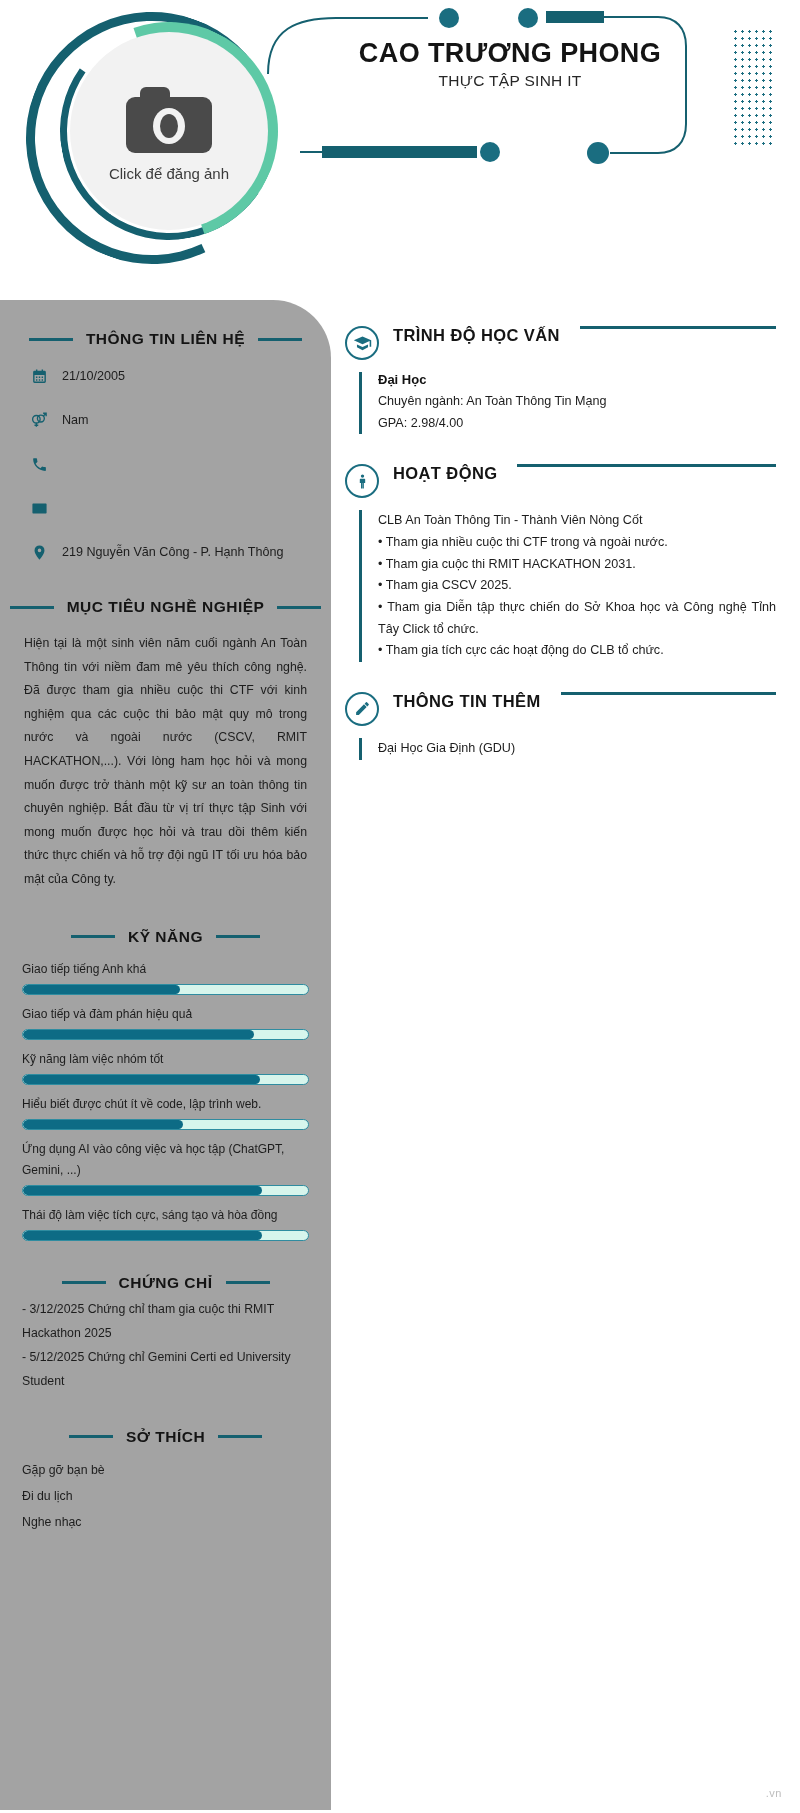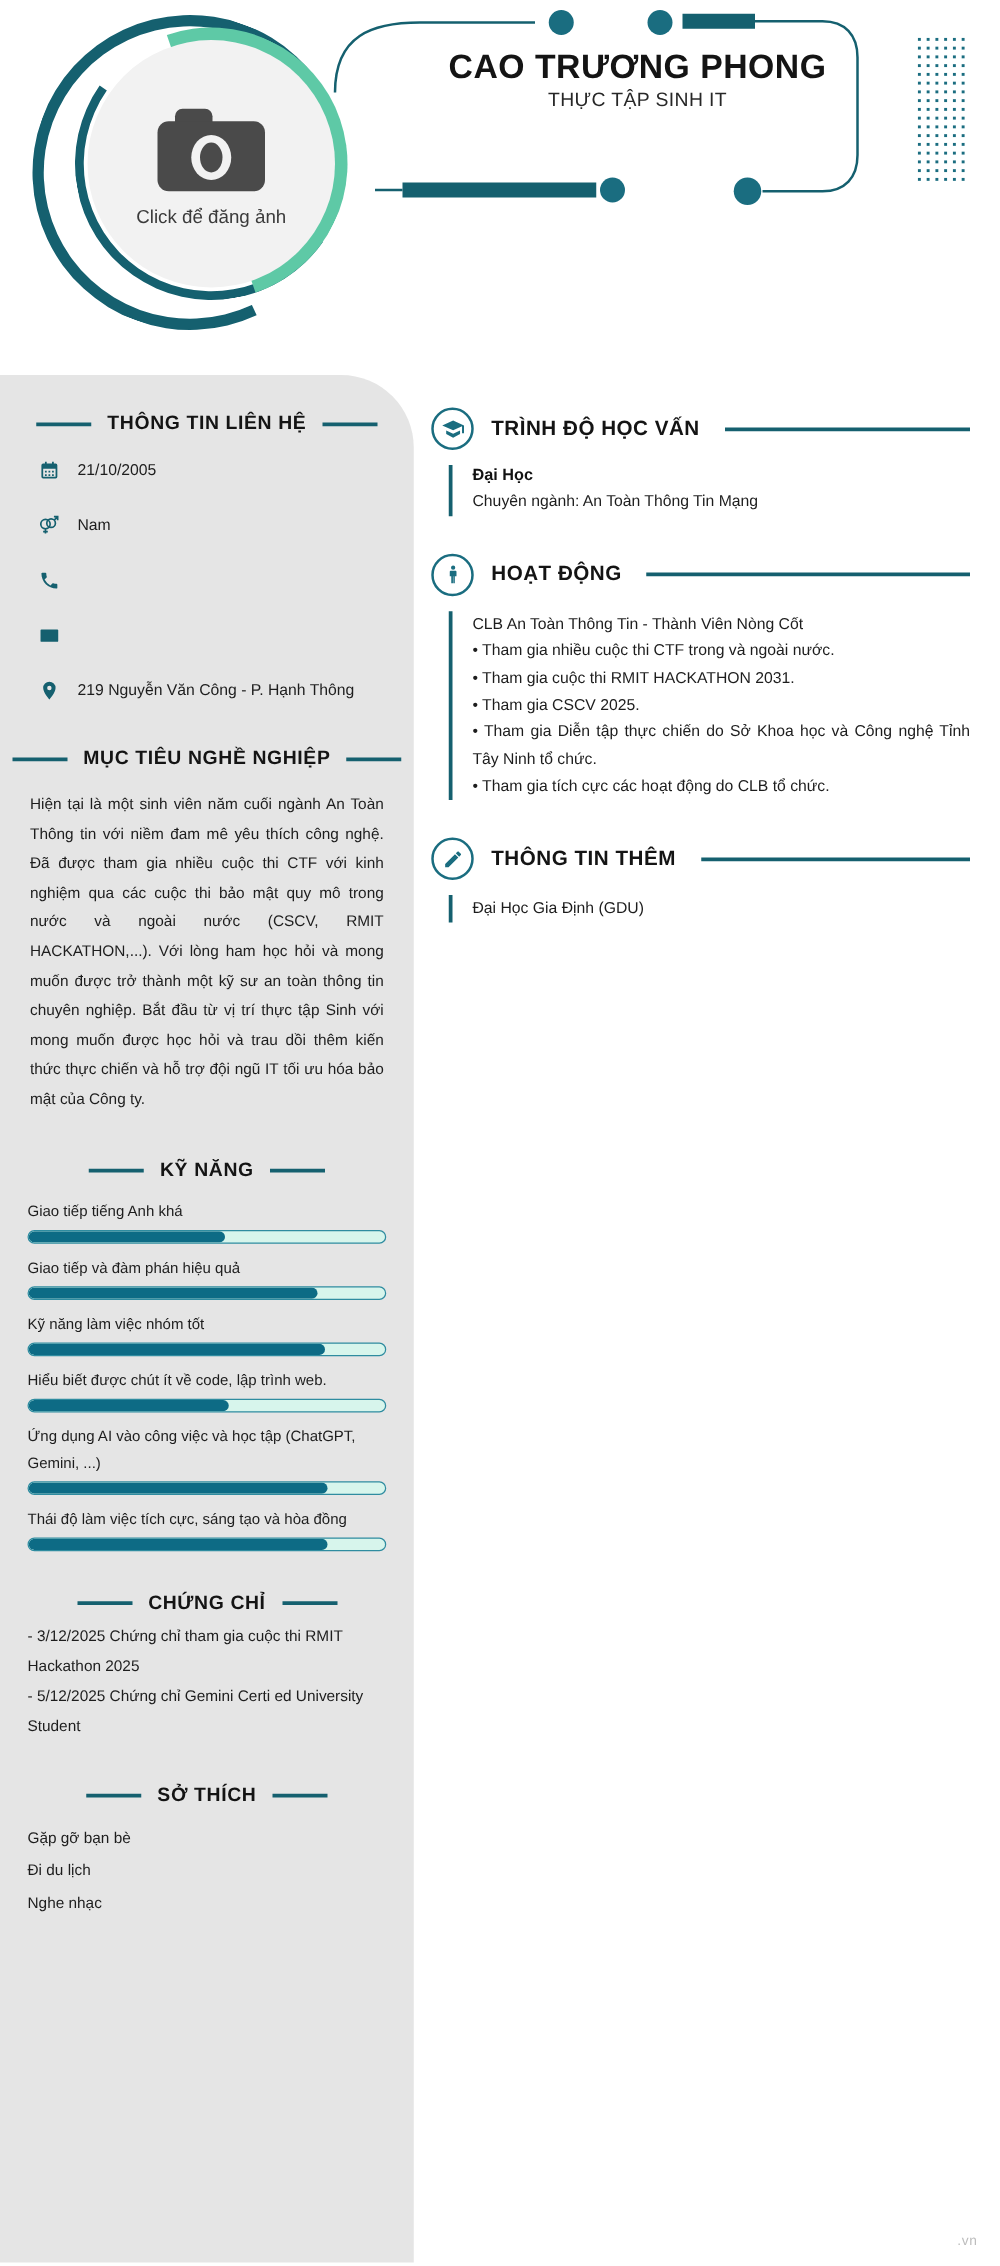--- a/index.html
+++ b/index.html
@@ -132,21 +132,21 @@
     background-size: 7px 7px;
   }
 
   
   .body-wrap { position: relative; width: 800px; }
   .sidebar {
     position: absolute;
     left: 0; top: 0;
     width: 331px;
     height: 1510px;
-    background: #e5e5e5;
+    background: #a3a3a3;
     border-top-right-radius: 58px;
     padding: 0 22px;
   }
   .maincol {
     position: absolute;
     left: 331px; top: 0;
     width: 469px;
     padding: 0 24px 0 14px;
   }
 
@@ -211,21 +211,21 @@
   .cert-text, .hobby-item {
     font-size: 12.3px;
     line-height: 1.95;
     color: #1d1d1d;
   }
   .hobby-item { margin-bottom: 2px; }
 
   
   .mc-head {
     display: flex;
-    align-items: center;
+    align-items: flex-start;
     gap: 14px;
     margin-top: 26px;
     margin-bottom: 12px;
   }
   .mc-icon {
     width: 34px; height: 34px; flex: none;
     border-radius: 50%;
     border: 2.4px solid #1a6d80;
     display: flex; align-items: center; justify-content: center;
     color: #1a6d80;
@@ -460,40 +460,41 @@
               <path d="M12 3 1 8l11 5 9-4.09V16h2V8L12 3zM5 13.18v3.5L12 20.5l7-3.82v-3.5L12 16.5 5 13.18z"></path>
             </svg>
         </span>
         <h2>TRÌNH ĐỘ HỌC VẤN</h2>
         <span class="rule"></span>
       </div>
       <div class="mc-body">
         <div class="mc-strong">Đại Học</div>
         <div id="edu-lines">
             <div class="mc-line">Chuyên ngành: An Toàn Thông Tin Mạng</div>
+            <div class="mc-line">GPA: 2.98/4.00</div>
           </div>
       </div>
 
       <div class="mc-head" style="margin-top:30px;">
         <span class="mc-icon">
           <svg width="17" height="17" viewBox="0 0 24 24" fill="#1a6d80">
               <circle cx="12" cy="4.4" r="2.4"></circle>
               <path d="M9.2 8h5.6a1 1 0 0 1 1 1v5.2h-1.9V22h-1.7v-7.8h-.4V22H9.9v-7.8H8.2V9a1 1 0 0 1 1-1z"></path>
             </svg>
         </span>
         <h2>HOẠT ĐỘNG</h2>
         <span class="rule"></span>
       </div>
       <div class="mc-body">
         <div class="mc-line">CLB An Toàn Thông Tin - Thành Viên Nòng Cốt</div>
         <div id="act-bullets">
             <div class="mc-bullet">• Tham gia nhiều cuộc thi CTF trong và ngoài nước.</div>
             <div class="mc-bullet">• Tham gia cuộc thi RMIT HACKATHON 2031.</div>
             <div class="mc-bullet">• Tham gia CSCV 2025.</div>
-            <div class="mc-bullet">• Tham gia Diễn tập thực chiến do Sở Khoa học và Công nghệ Tỉnh Tây Ninh tổ chức.</div>
+            <div class="mc-bullet">• Tham gia Diễn tập thực chiến do Sở Khoa học và Công nghệ Tỉnh Tây Click tổ chức.</div>
             <div class="mc-bullet">• Tham gia tích cực các hoạt động do CLB tổ chức.</div>
           </div>
       </div>
 
       <div class="mc-head" style="margin-top:30px;">
         <span class="mc-icon">
           <svg width="17" height="17" viewBox="0 0 24 24" fill="#1a6d80">
               <path d="M3 17.2V21h3.8L17.9 9.9l-3.8-3.8L3 17.2zM20.7 7.1a1 1 0 0 0 0-1.4l-2.4-2.4a1 1 0 0 0-1.4 0l-1.9 1.9 3.8 3.8 1.9-1.9z"></path>
             </svg>
         </span>

